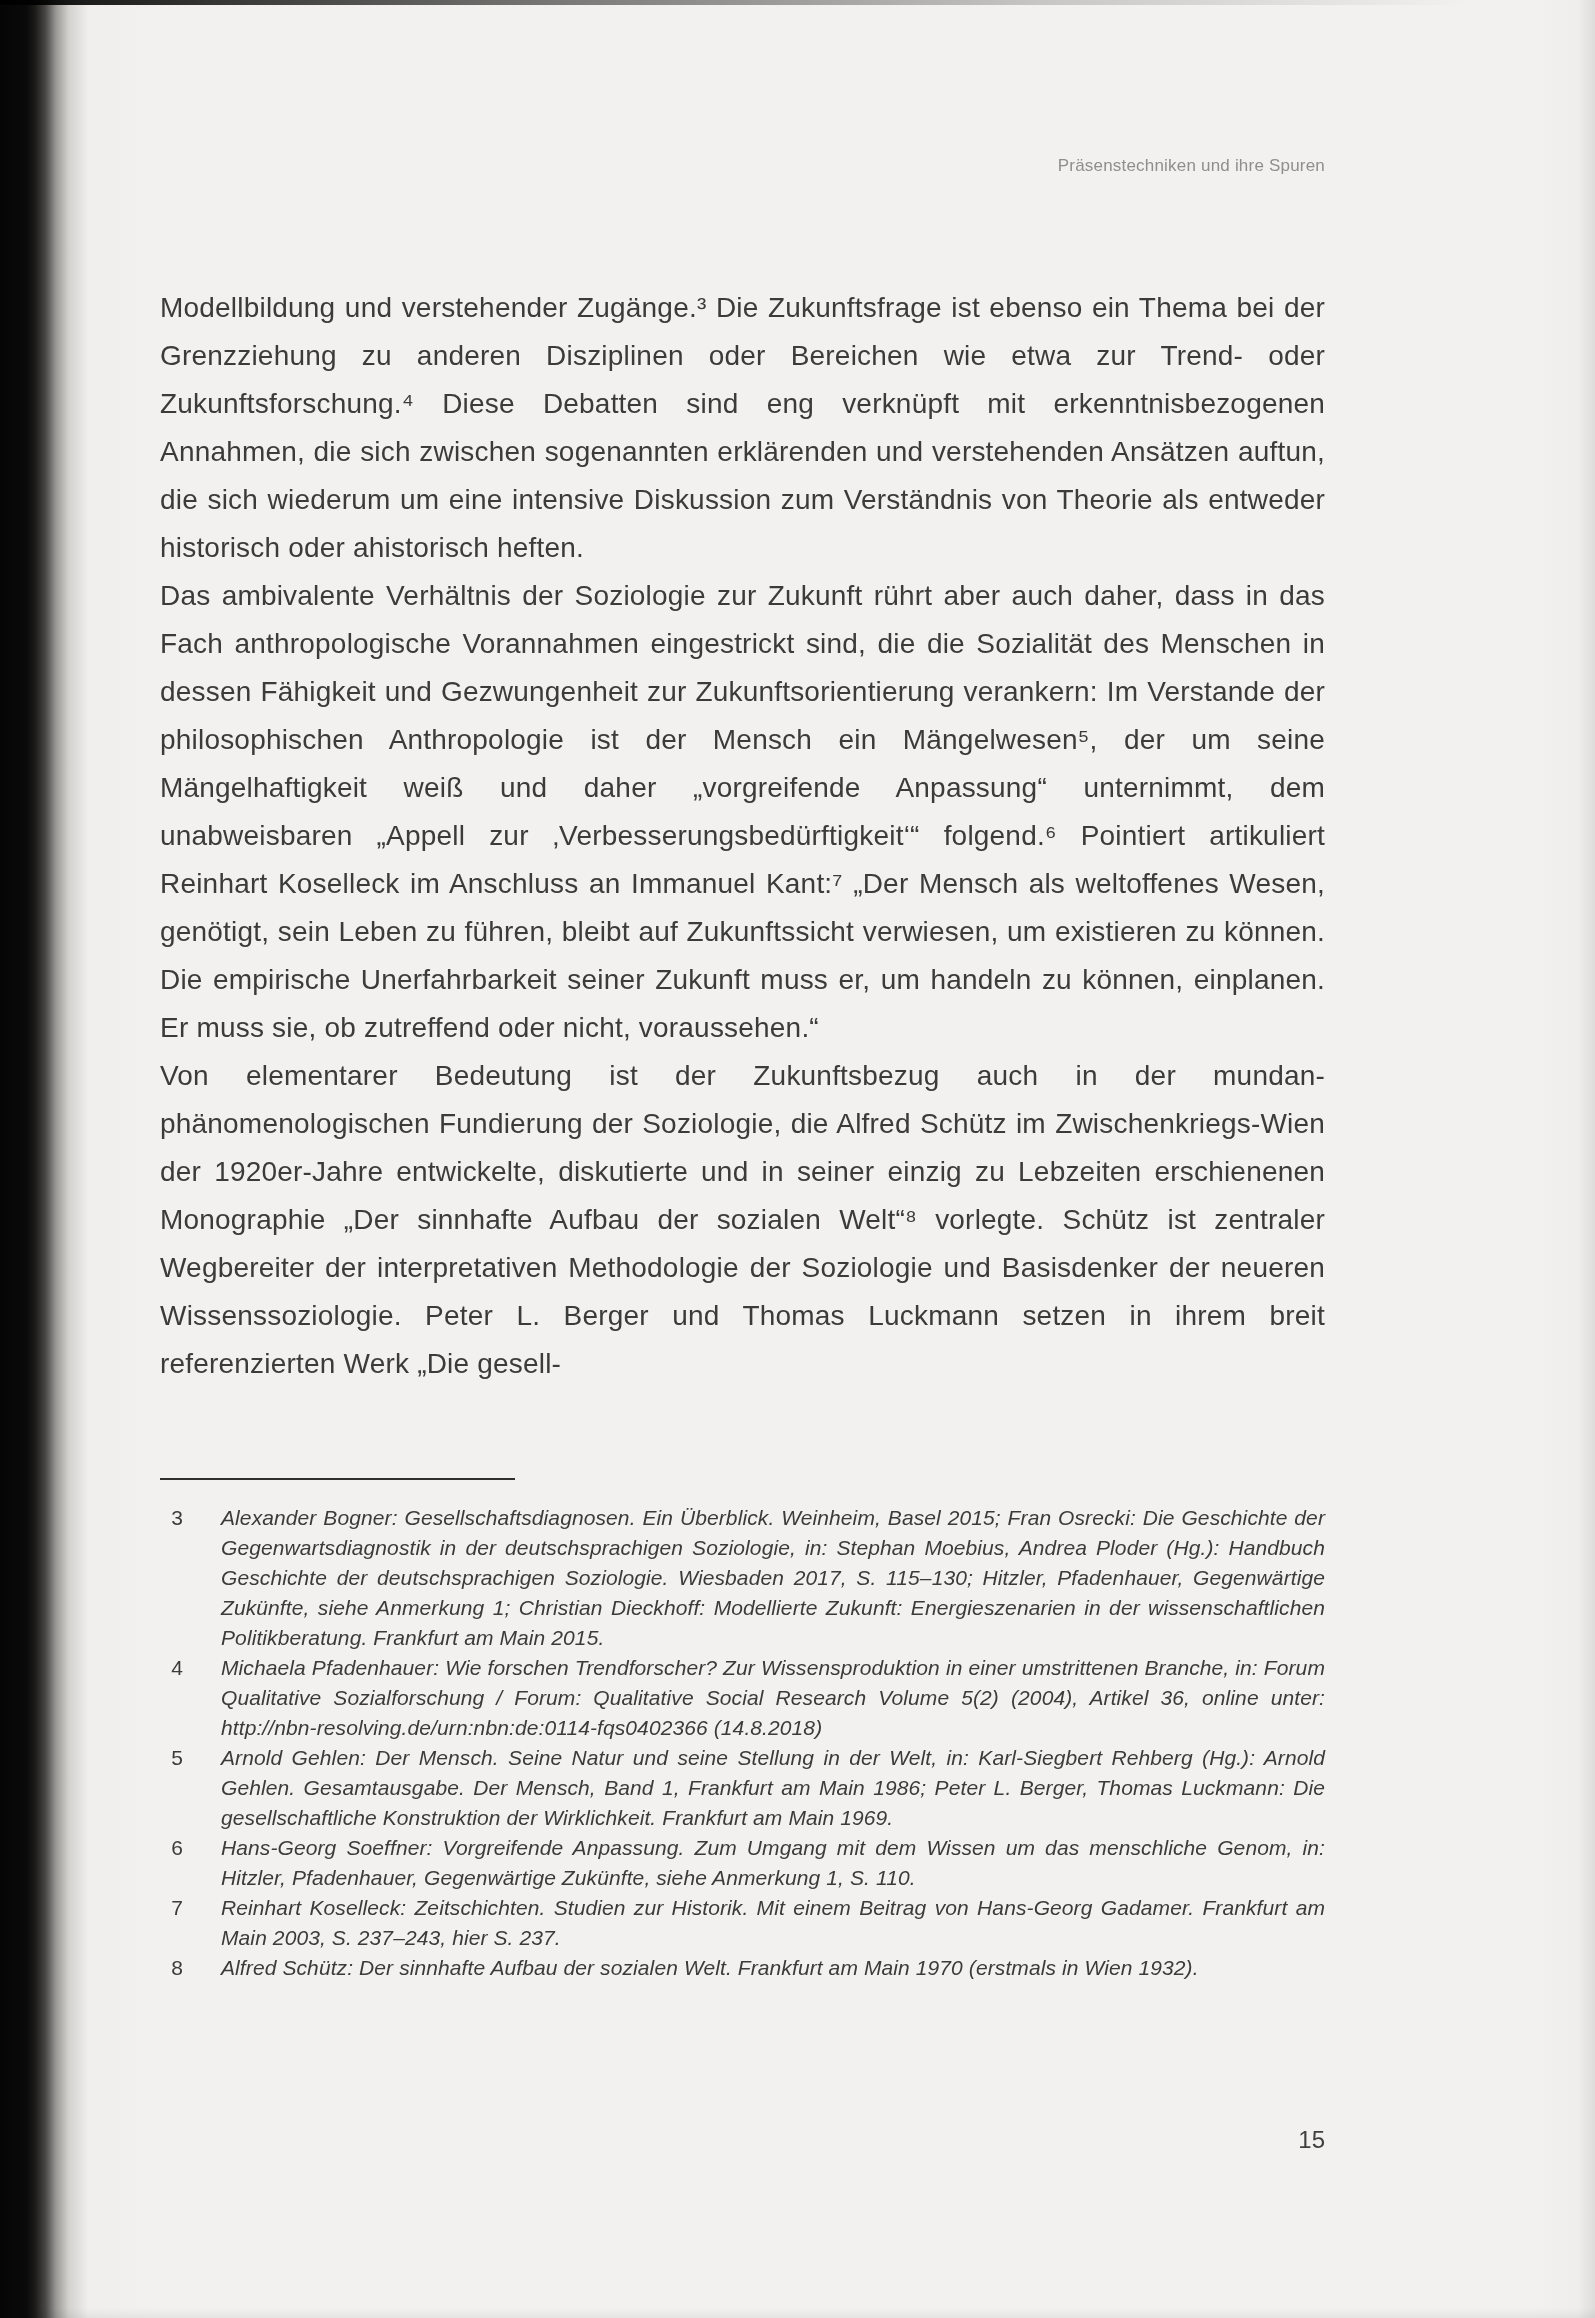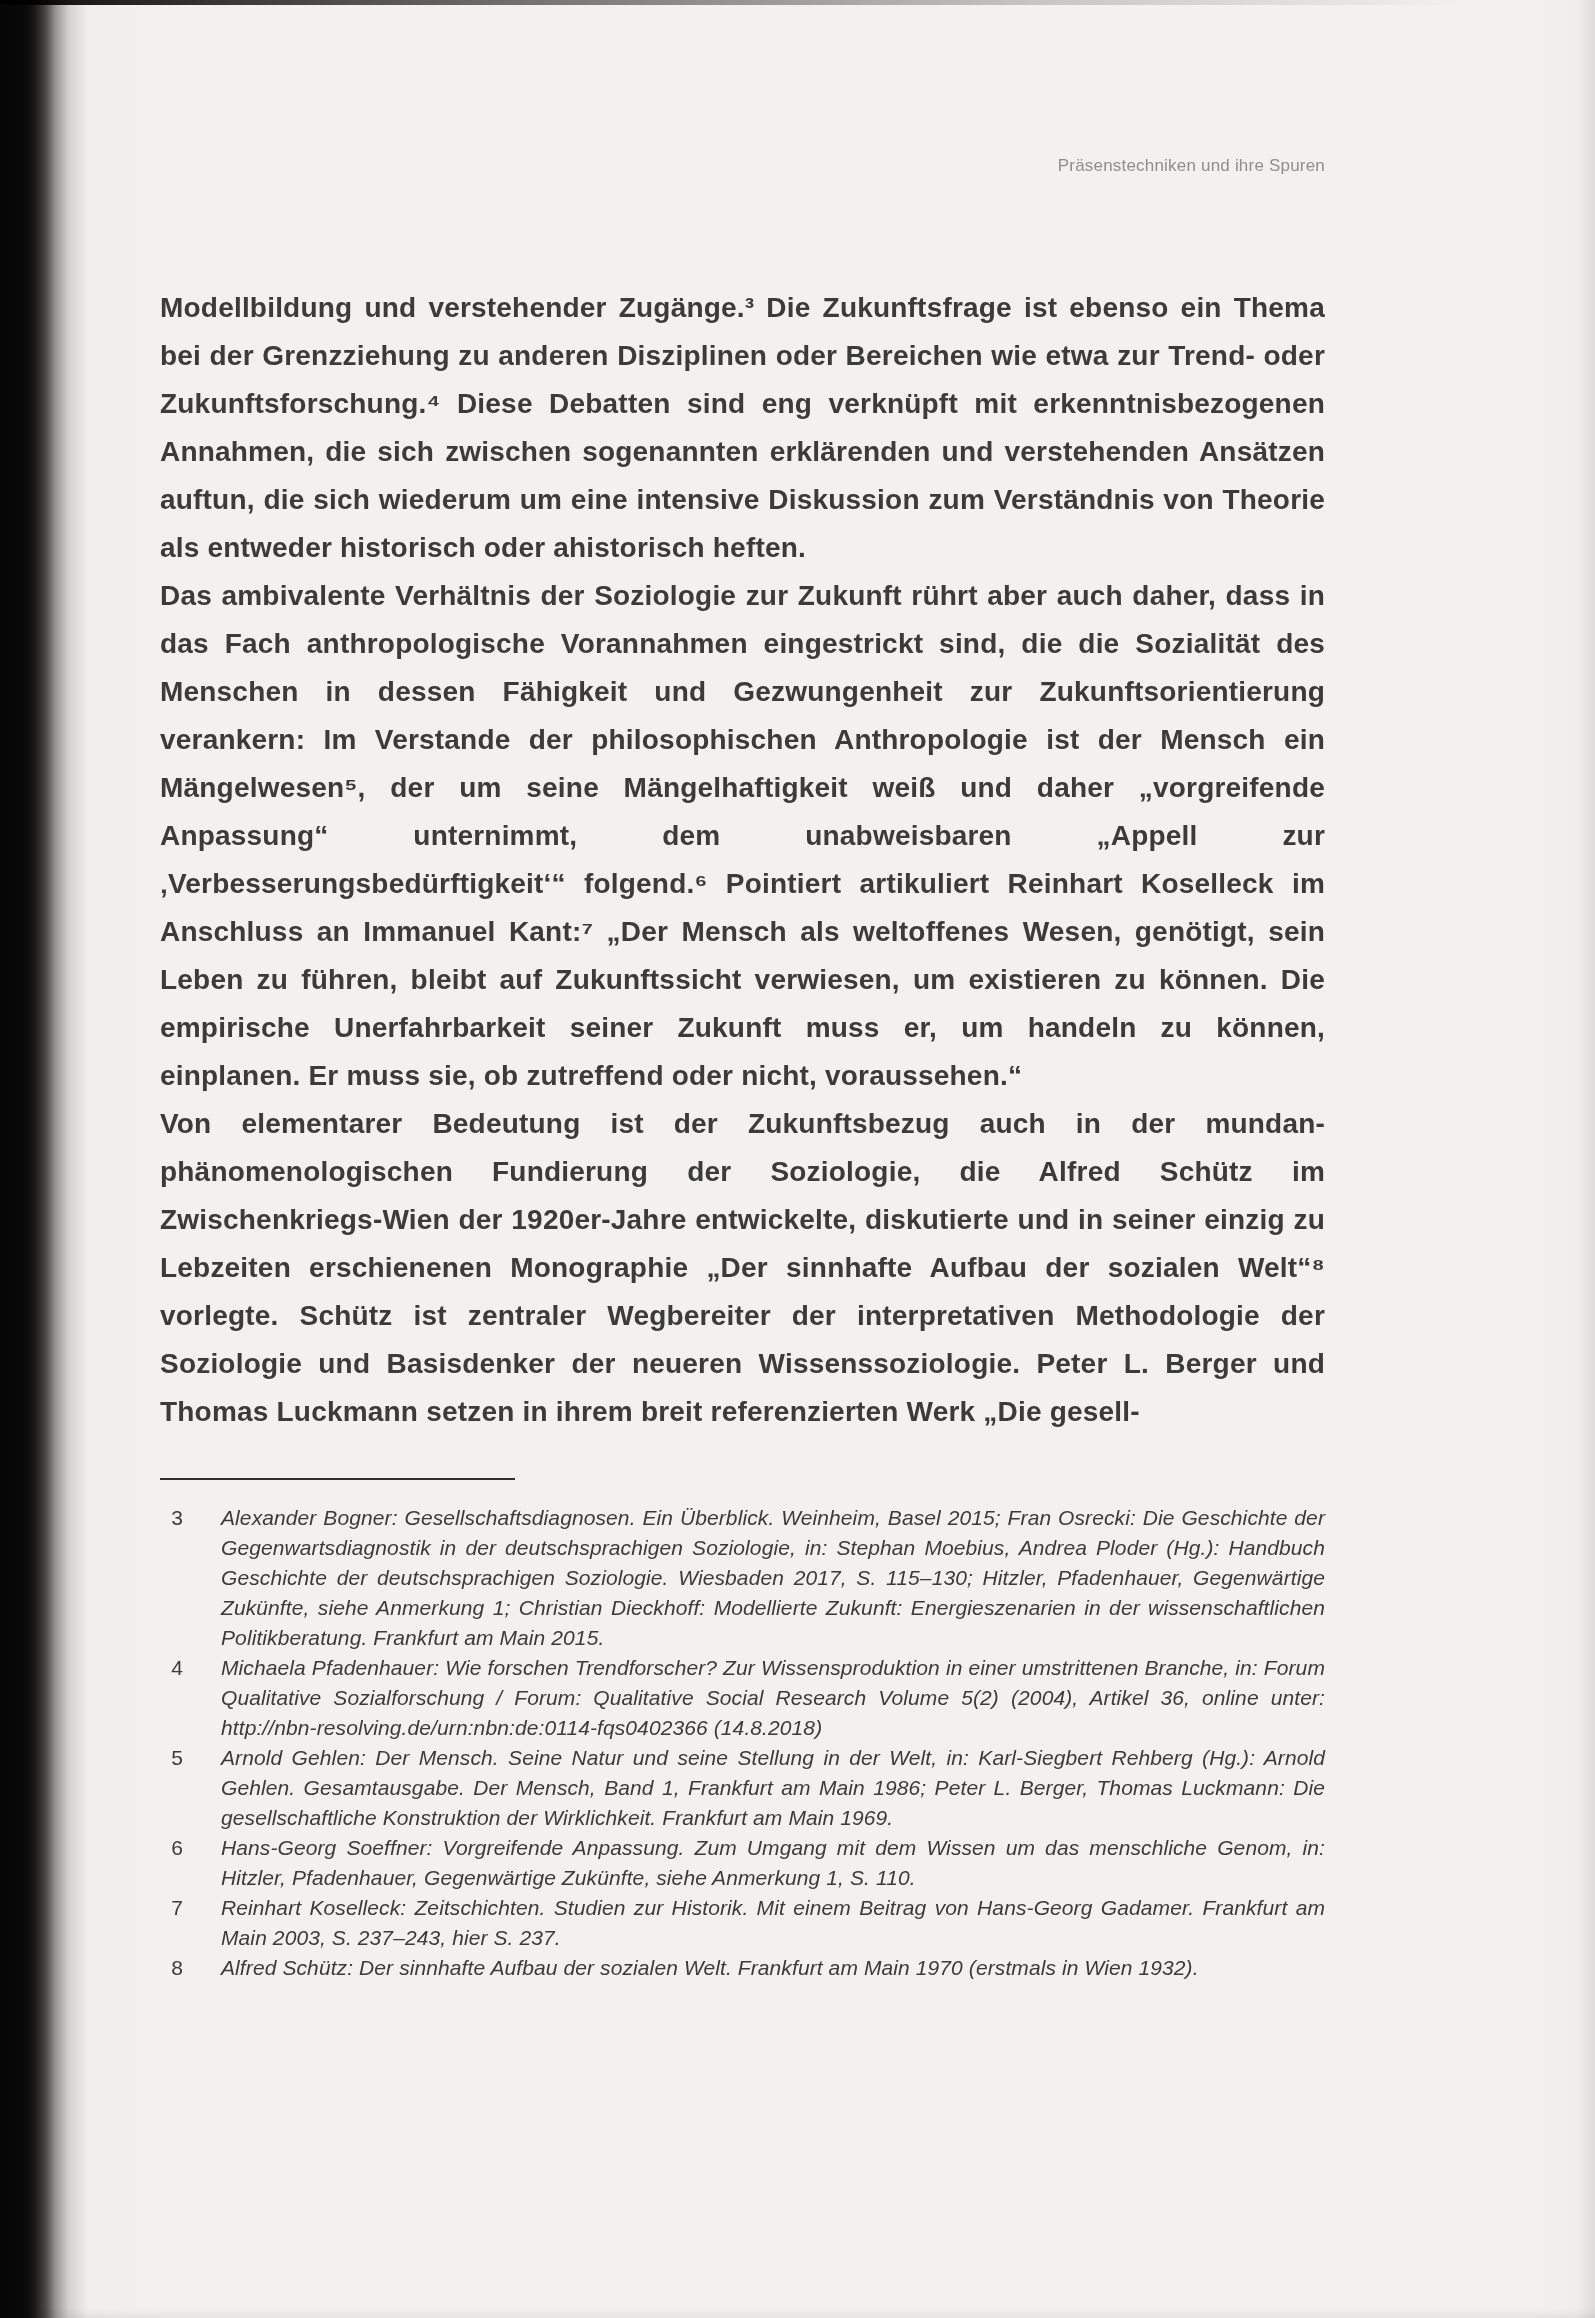--- a/index.html
+++ b/index.html
@@ -57,21 +57,20 @@
     position: absolute;
     top: 284px;
     left: 160px;
     width: 1165px;
     font-size: 28px;
     line-height: 48px;
     letter-spacing: 0.2px;
     color: #3b3b3b;
     text-align: justify;
     hyphens: auto;
-    font-weight: bold;
     -webkit-hyphens: auto;
   }
   .body-text p.para {
     margin: 0;
   }
   .footnote-rule {
     position: absolute;
     top: 1478px;
     left: 160px;
     width: 355px;
@@ -153,14 +152,15 @@
       <div class="footnote">
         <span class="fn-num">7</span>
         <span class="fn-text">Reinhart Koselleck: Zeitschichten. Studien zur Historik. Mit einem Beitrag von Hans-Georg Gadamer. Frankfurt am Main 2003, S. 237–243, hier S. 237.</span>
       </div>
       <div class="footnote">
         <span class="fn-num">8</span>
         <span class="fn-text">Alfred Schütz: Der sinnhafte Aufbau der sozialen Welt. Frankfurt am Main 1970 (erstmals in Wien 1932).</span>
       </div>
     </div>
 
+  <div class="page-number">15</div>
 </div>
 
 
 </body></html>

